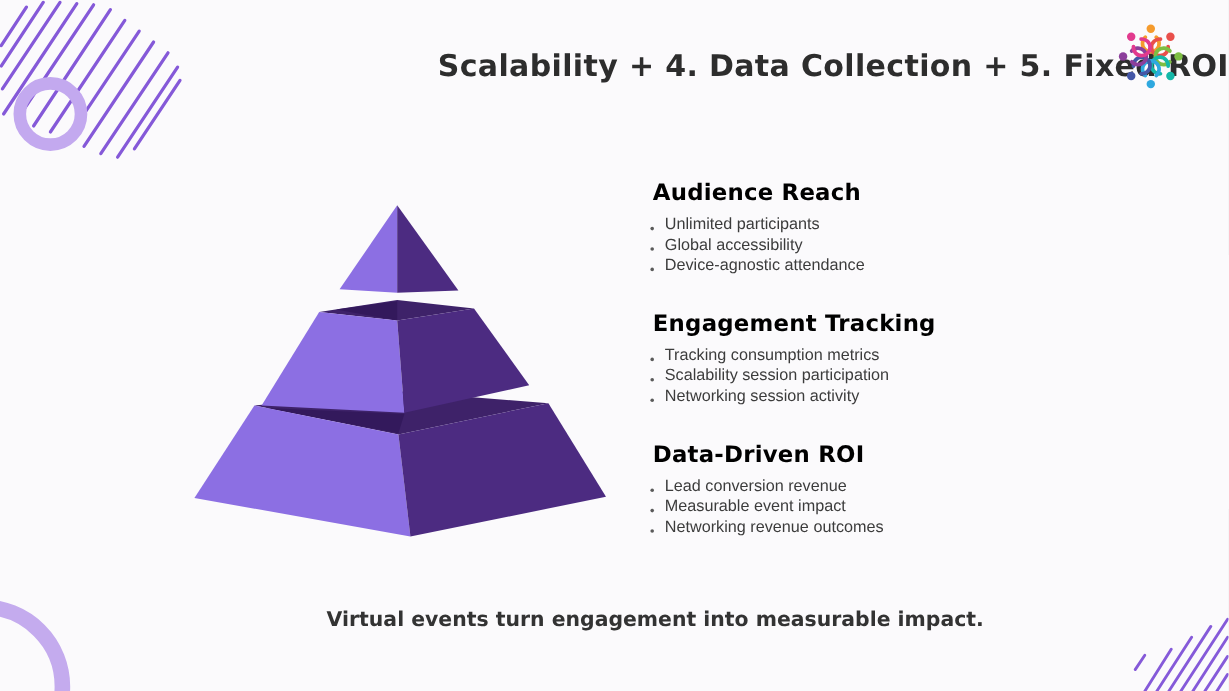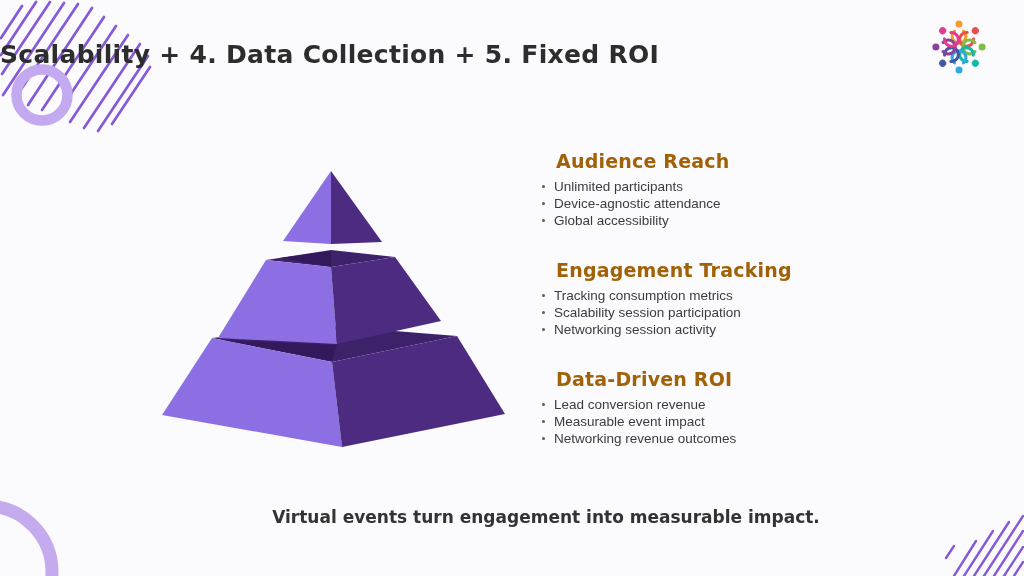--- a/index.html
+++ b/index.html
@@ -2,33 +2,33 @@
 <html><head>
 <meta charset="utf-8">
 <style>
   html,body{margin:0;padding:0;background:#e9e9ee;}
   .canvas{
     position:relative;width:1024px;height:576px;margin:0 auto;
     background:#fbfafc;overflow:hidden;
     font-family:"Liberation Sans",sans-serif;color:#2e2e2e;
   }
   .title{
-    position:absolute;top:40px;left:0;width:100%;text-align:left;
+    position:absolute;top:40px;left:0;width:100%;text-align:right;
     font-family:"DejaVu Sans","Liberation Sans",sans-serif;
     font-size:25px;font-weight:700;letter-spacing:.3px;color:#2d2d2d;
   }
   .logo{position:absolute;left:926px;top:16px;}
   .pyramid{position:absolute;left:152px;top:166px;}
   .info{position:absolute;left:540px;width:340px;}
   .info h2{
-    margin:0 0 6px 16px;
+    margin:0 0 6px 4px;
     font-family:"DejaVu Sans","Liberation Sans",sans-serif;
-    font-size:19px;font-weight:700;color:#a16207;letter-spacing:.2px;
+    font-size:19px;font-weight:700;color:#000000;letter-spacing:.2px;
   }
-  .bullet{display:flex;align-items:flex-start;line-height:17px;font-size:13.5px;color:#3c3c3c;}
+  .bullet{display:flex;align-items:center;line-height:17px;font-size:13.5px;color:#3c3c3c;}
   .bullet .dot{
     flex:0 0 auto;width:3px;height:3px;border-radius:50%;
     background:#5a5a5a;margin:7px 9px 0 2px;
   }
   .tagline{
     position:absolute;top:507px;left:0;width:100%;text-align:center;
     font-family:"DejaVu Sans","Liberation Sans",sans-serif;
     font-size:17px;font-weight:700;color:#333;padding-left:34px;
   }
   .deco{position:absolute;pointer-events:none;}
@@ -138,25 +138,25 @@
   </svg>
 
   <section class="info" style="top:150px">
     <h2>Audience Reach</h2>
     <div class="bullet">
       <span class="dot"></span>
       <span>Unlimited participants</span>
     </div>
     <div class="bullet">
       <span class="dot"></span>
-      <span>Device-agnostic attendance</span>
+      <span>Global accessibility</span>
     </div>
     <div class="bullet">
       <span class="dot"></span>
-      <span>Global accessibility</span>
+      <span>Device-agnostic attendance</span>
     </div>
   </section>
 
   <section class="info" style="top:259px">
     <h2>Engagement Tracking</h2>
     <div class="bullet">
       <span class="dot"></span>
       <span>Tracking consumption metrics</span>
     </div>
     <div class="bullet">

